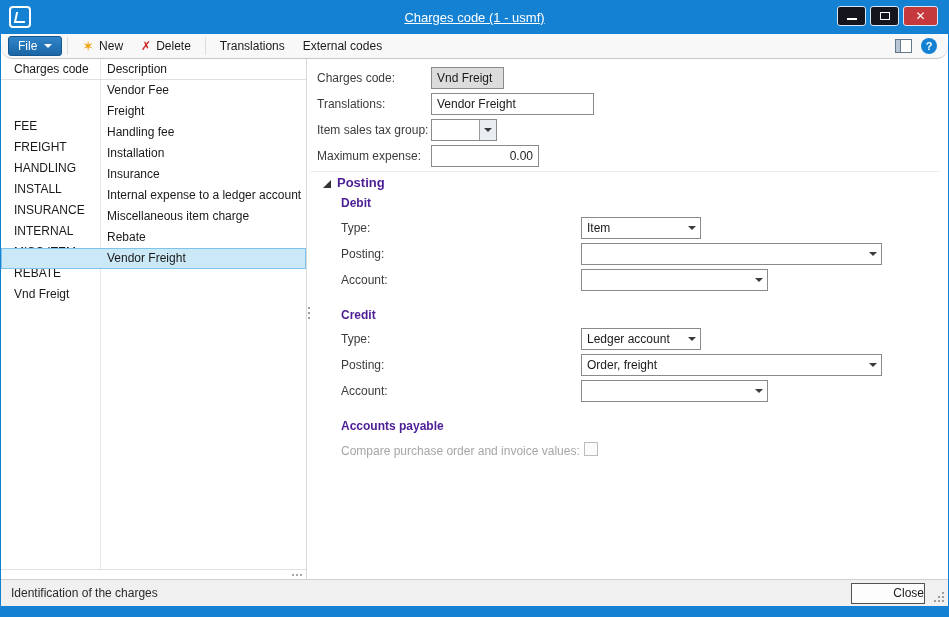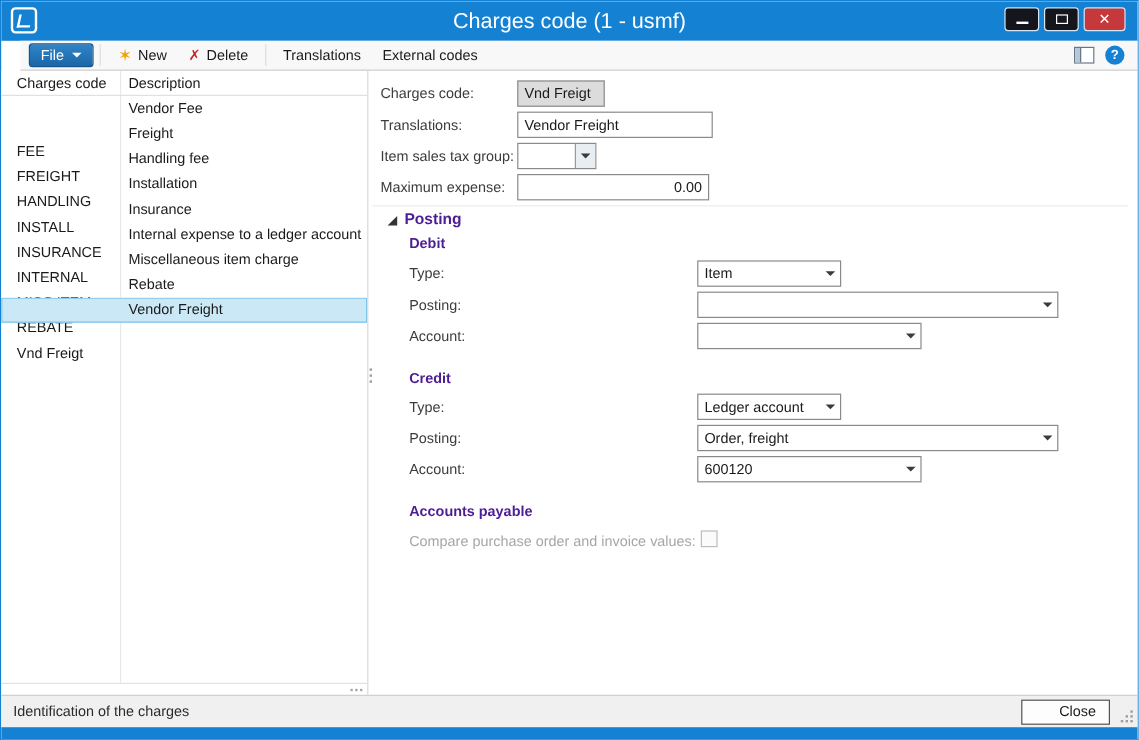--- a/index.html
+++ b/index.html
@@ -9,33 +9,33 @@
   .window { position:relative; width:949px; height:617px; background:#ffffff;
             border:1px solid #1581d3; overflow:hidden; }
 
   
   .titlebar { position:absolute; top:0; left:0; right:0; height:33px; background:#1581d3; }
   .app-icon { position:absolute; left:8px; top:5px; width:22px; height:22px;
               border:2px solid #ffffff; border-radius:4px; }
   .app-icon::after { content:""; position:absolute; left:4px; top:4px; width:9px; height:9px;
               border-left:2px solid #ffffff; border-bottom:2px solid #ffffff; transform:skewX(-12deg); }
   .title { position:absolute; left:120px; right:120px; top:0; height:33px; line-height:33px;
-           text-align:center; color:#ffffff; font-size:18px; white-space:nowrap; }
+           text-align:center; color:#ffffff; font-size:13px; white-space:nowrap;text-decoration:underline; }
   .winbtns { position:absolute; right:10px; top:5px; display:flex; gap:4px; }
   .winbtn { width:29px; height:20px; background:#15151d; border:1px solid #d6e6f3;
             border-radius:3px; position:relative; cursor:default; }
   .winbtn.close { width:35px; background:#c5383c; }
   .glyph-min { position:absolute; left:9px; bottom:5px; width:10px; height:2px; background:#ffffff; }
   .glyph-max { position:absolute; left:9px; top:5px; width:10px; height:8px; border:1px solid #ffffff; }
   .glyph-close { position:absolute; left:0; top:0; right:0; bottom:0; color:#ffffff;
                  font-size:12px; font-weight:bold; text-align:center; line-height:18px; }
 
   
-  .toolbar { position:absolute; top:33px; left:16px; right:0; height:25px; background:#f8f8f8;
-             border-bottom:1px solid #c6c6c6; display:flex; align-items:center; }
+  .toolbar { position:absolute; top:33px; left:0; right:0; height:25px; background:#f8f8f8;
+             border-bottom:1px solid #c6c6c6; display:flex; align-items:center;border-radius:12px; }
   .file-btn { margin-left:7px; height:20px; padding:0 9px; background:linear-gradient(#2f85c9,#1b66a6);
               border:1px solid #14568d; border-radius:3px; color:#ffffff; display:flex;
               align-items:center; gap:7px; font-size:12px; }
   .caret-down { width:0; height:0; border-left:4px solid transparent; border-right:4px solid transparent;
                 border-top:4px solid #ffffff; }
   .tsep { width:1px; height:18px; background:#dcdcdc; margin:0 5px; }
   .titem { display:flex; align-items:center; gap:5px; padding:0 9px; height:22px; color:#1a1a1a; }
   .icon-new { color:#f0a30a; font-size:14px; line-height:14px; }
   .icon-del { color:#cf1f1f; font-size:12px; font-weight:bold; line-height:12px; }
   .toolbar-right { margin-left:auto; display:flex; align-items:center; gap:9px; margin-right:11px; }
@@ -95,21 +95,21 @@
   .tri-expand { position:absolute; left:13px; top:121px; width:0; height:0;
                 border-bottom:8px solid #333333; border-left:8px solid transparent; }
 
   .checkbox { position:absolute; width:14px; height:14px; border:1px solid #bdbdbd; background:#fbfbfb; }
 
   
   .statusbar { position:absolute; left:0; right:0; bottom:10px; height:27px; background:#f0f0f0;
                border-top:1px solid #d0d0d0; }
   .status-text { position:absolute; left:10px; top:6px; color:#2b2b2b; }
   .close-btn { position:absolute; right:23px; top:3px; width:74px; height:21px; background:#fdfdfd;
-               border:1px solid #525252; text-align:center; line-height:19px; cursor:default;padding-left:20px; }
+               border:1px solid #525252; text-align:right; line-height:19px; cursor:default;padding-left:20px; }
   .sb-grip { position:absolute; right:4px; bottom:4px; width:10px; height:10px; }
   .sb-grip::before { content:""; position:absolute; right:0; bottom:0; width:2px; height:2px; background:#9d9d9d;
                      box-shadow:-4px 0 0 #9d9d9d, -8px 0 0 #9d9d9d, 0 -4px 0 #9d9d9d,
                                 -4px -4px 0 #9d9d9d, 0 -8px 0 #9d9d9d; }
   .bottom-edge { position:absolute; left:0; right:0; bottom:0; height:10px; background:#1581d3; }
 </style>
 </head>
 <body>
 
 <div class="window">
@@ -219,21 +219,21 @@
       <span class="f-label" style="left:7px; top:38px;">Translations:</span>
       <div class="textbox" style="left:121px; top:34px; width:163px;">Vendor Freight</div>
 
       <span class="f-label" style="left:7px; top:64px;">Item sales tax group:</span>
       <div class="combo btn" style="left:121px; top:60px; width:66px;">
         <span class="val"></span>
         <span class="dd"></span>
       </div>
 
       <span class="f-label" style="left:7px; top:90px;">Maximum expense:</span>
-      <div class="textbox num" style="left:121px; top:86px; width:160px;">0.00</div>
+      <div class="textbox num" style="left:121px; top:86px; width:108px;">0.00</div>
 
       <div class="hline"></div>
 
       <span class="tri-expand"></span>
       <span class="f-label bold" style="left:27px; top:116px; font-size:13px;">Posting</span>
 
       <span class="f-label bold" style="left:31px; top:137px;">Debit</span>
 
       <span class="f-label" style="left:31px; top:162px;">Type:</span>
       <div class="combo" style="left:271px; top:158px; width:120px;">
@@ -262,21 +262,20 @@
       </div>
 
       <span class="f-label" style="left:31px; top:299px;">Posting:</span>
       <div class="combo" style="left:271px; top:295px; width:301px;">
         <span class="val">Order, freight</span>
         <span class="dd"></span>
       </div>
 
       <span class="f-label" style="left:31px; top:325px;">Account:</span>
       <div class="combo" style="left:271px; top:321px; width:187px;">
-        <span class="val">600120</span>
         <span class="dd"></span>
       </div>
 
       <span class="f-label bold" style="left:31px; top:360px;">Accounts payable</span>
 
       <span class="f-label dim" style="left:31px; top:385px;">Compare purchase order and invoice values:</span>
       <div class="checkbox" style="left:274px; top:383px;"></div>
 
     </div>
   </div>

